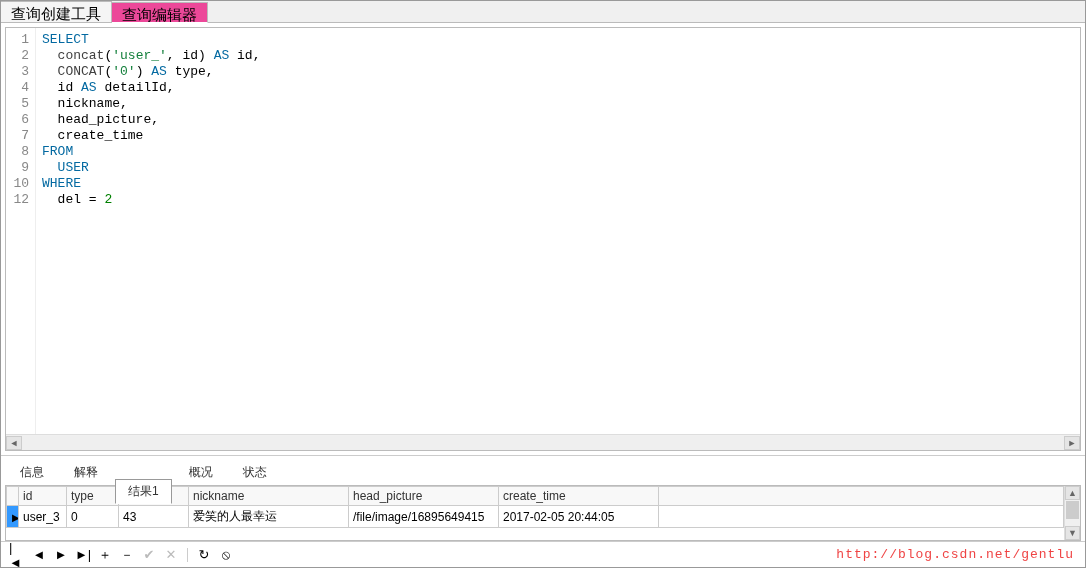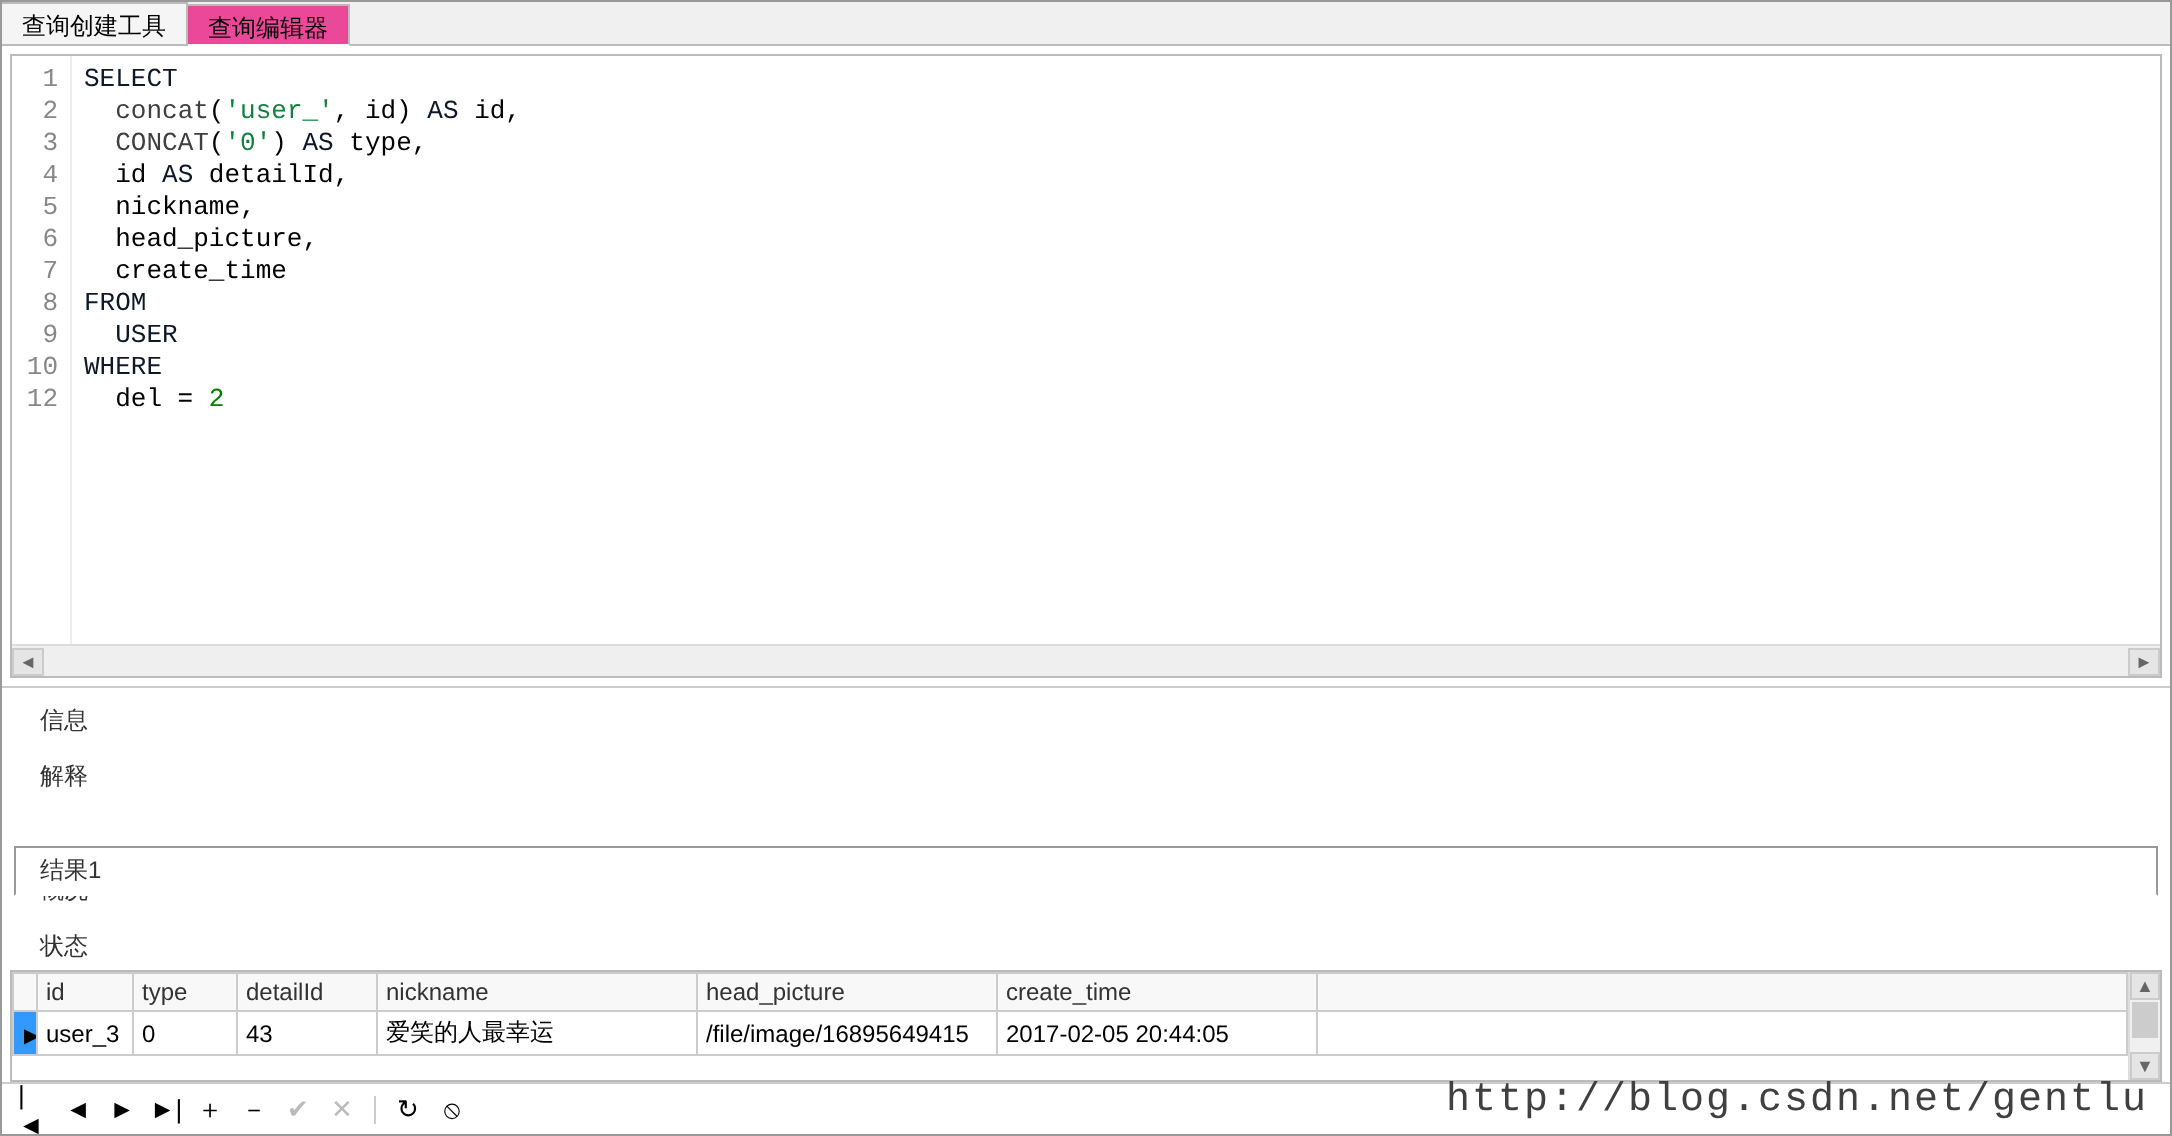--- a/index.html
+++ b/index.html
@@ -20,21 +20,21 @@
       background: #f0f0f0;
       border-bottom: 1px solid #bbb;
       height: 22px;
     }
     .top-tab {
       padding: 3px 10px;
       border-right: 1px solid #bbb;
       border-top: 1px solid #bbb;
       background: #f5f5f5;
       cursor: pointer;
-      font-size: 12px;
+      font-size: 15px;
     }
     .top-tab.active {
       background: #ec4899;
       border-bottom: 1px solid #fff;
       position: relative;
       top: 1px;
     }
     
     .editor-wrap {
       flex: 1;
@@ -62,21 +62,21 @@
       min-width: 30px;
     }
     .gutter div { height: 16px; line-height: 16px; }
     .code {
       flex: 1;
       padding: 4px 6px;
       white-space: pre;
       color: #000;
     }
     .code div { height: 16px; line-height: 16px; }
-    .kw { color: #0f172a; }
+    .kw { color: #0369a1; }
     .fn { color: #404040; }
     .str { color: #15803d; }
     .num { color: #008000; }
     
     .hscroll {
       height: 16px;
       background: #f0f0f0;
       border-top: 1px solid #ddd;
       display: flex;
       align-items: center;
@@ -88,21 +88,20 @@
       display: flex; align-items: center; justify-content: center;
       font-size: 9px; color: #666;
     }
     .hscroll .track { flex: 1; background: #efefef; height: 14px; }
     
     .bottom-tabs {
       display: flex;
       border-top: 1px solid #ccc;
       padding: 4px 6px 0 6px;
       gap: 4px;
-      flex-direction: column;
     }
     .bottom-tab {
       padding: 3px 12px;
       cursor: pointer;
       color: #333;
       border: 1px solid transparent;
       border-bottom: none;
     }
     .bottom-tab.active {
       border: 1px solid #999;
@@ -173,23 +172,23 @@
       width: 16px; height: 16px;
       display: flex; align-items: center; justify-content: center;
       cursor: pointer; color: #000; font-size: 13px;
     }
     .tbtn.disabled { color: #bbb; cursor: default; }
     .tsep { width: 1px; height: 14px; background: #ccc; margin: 0 2px; }
     .watermark {
       position: absolute;
       right: 12px;
       bottom: 6px;
-      color: #404040;
+      color: #ef4444;
       font-family: "Courier New", monospace;
-      font-size: 20px;
+      font-size: 13px;
       letter-spacing: 1px;
       pointer-events: none;
     }
     .col-id { width: 48px; }
     .col-type { width: 52px; }
     .col-detailId { width: 70px; }
     .col-nickname { width: 160px; }
     .col-head_picture { width: 150px; }
     .col-create_time { width: 160px; }
     .col-rest { }

